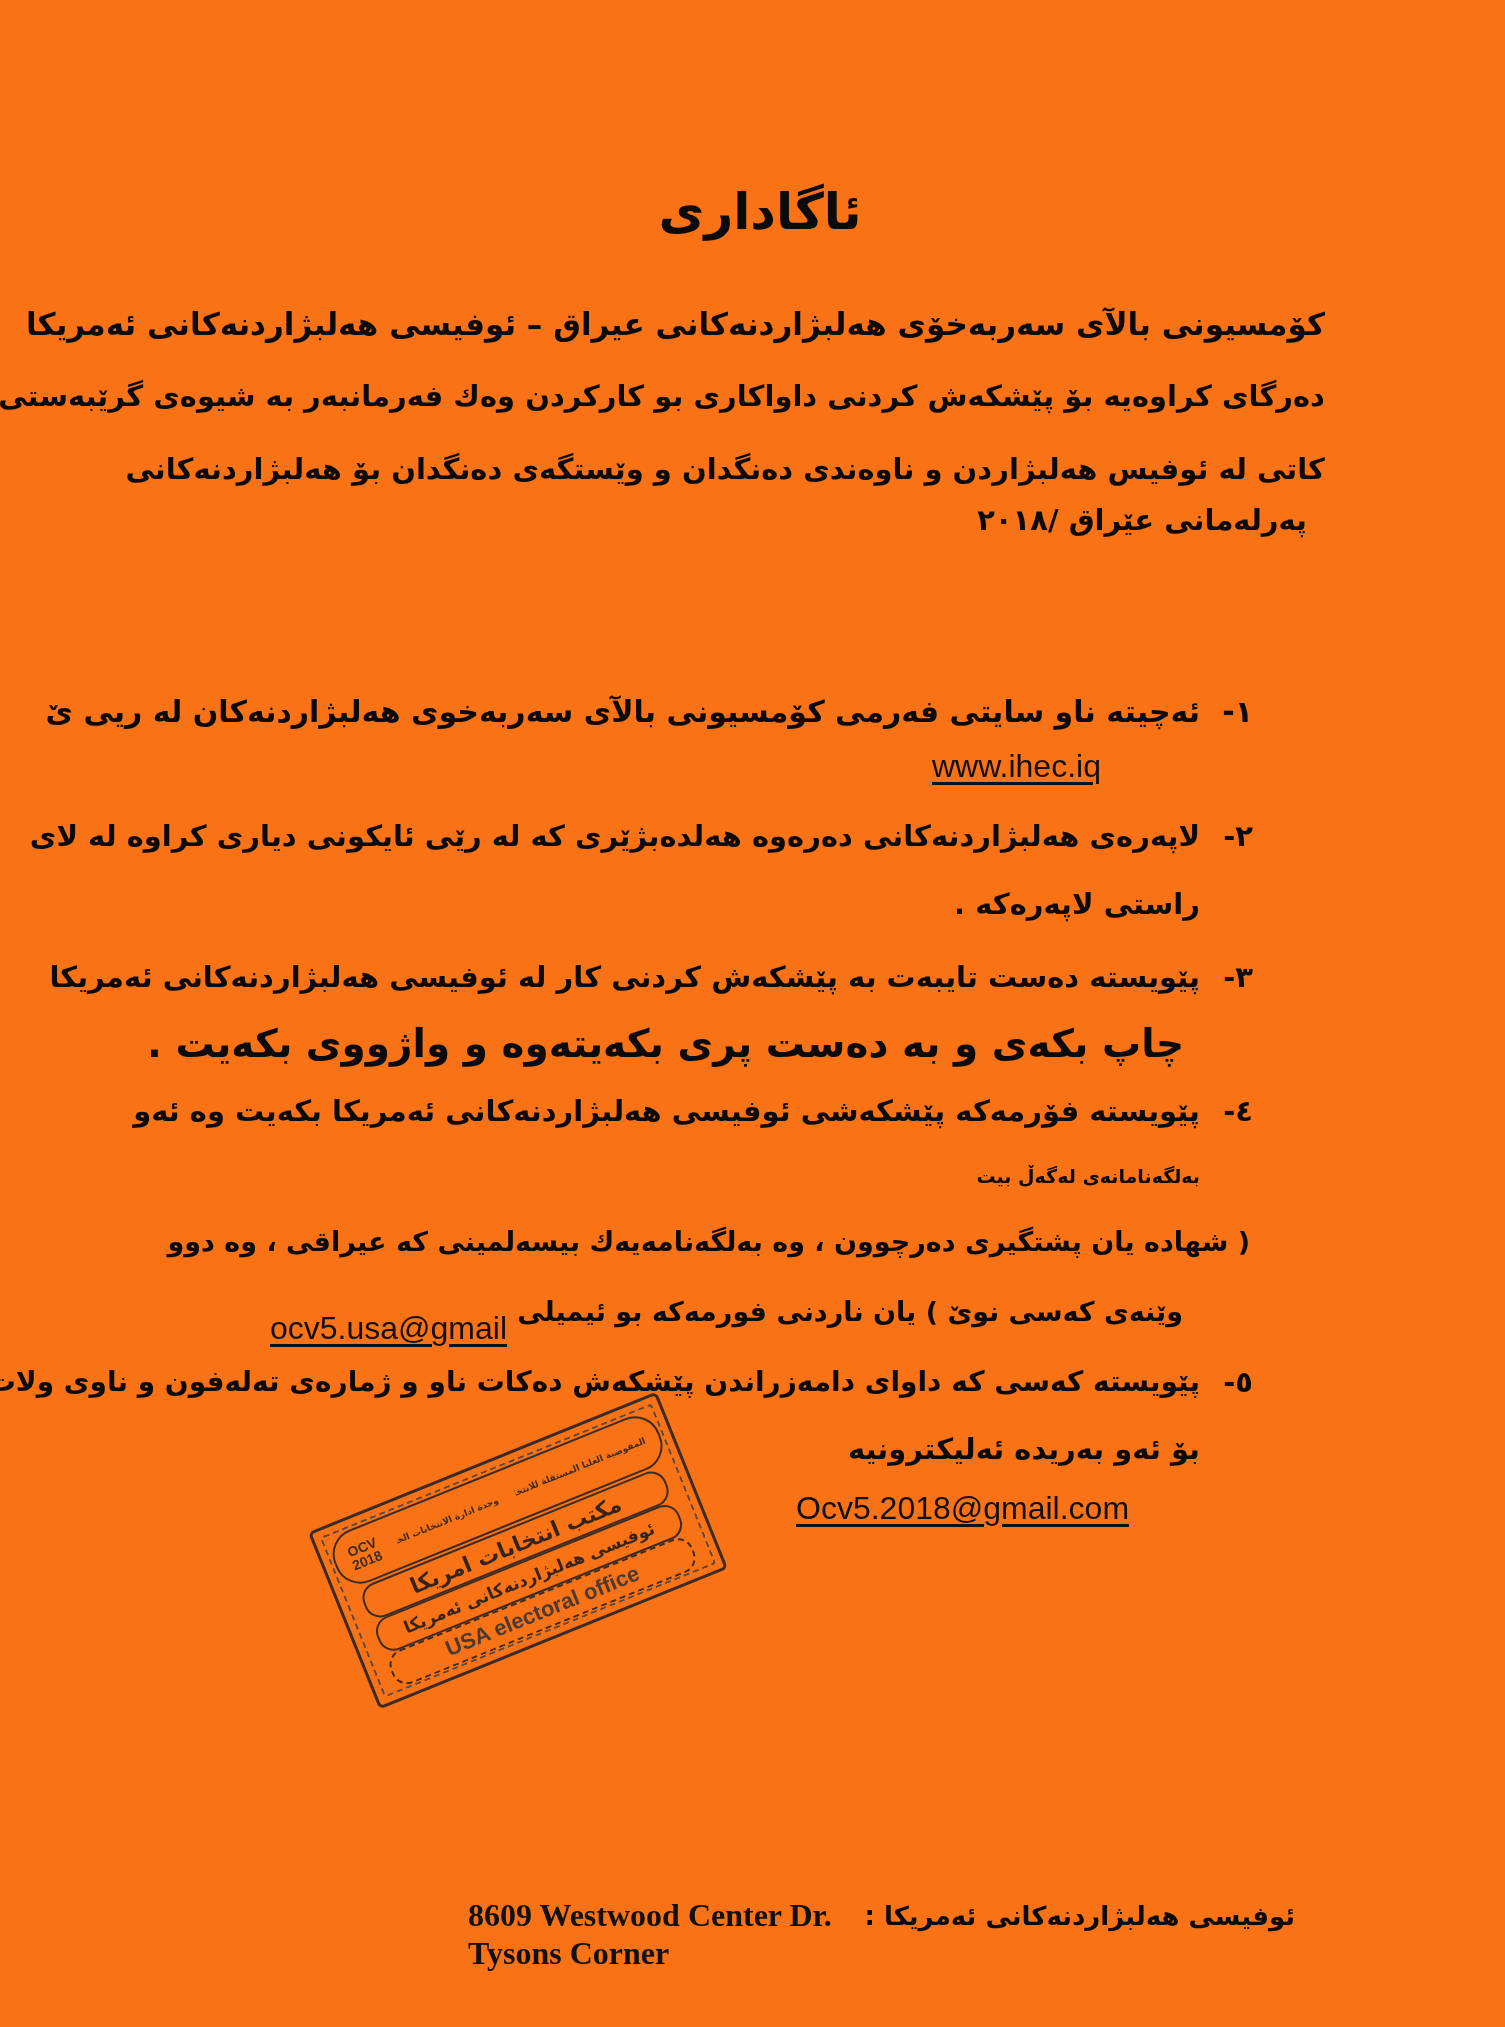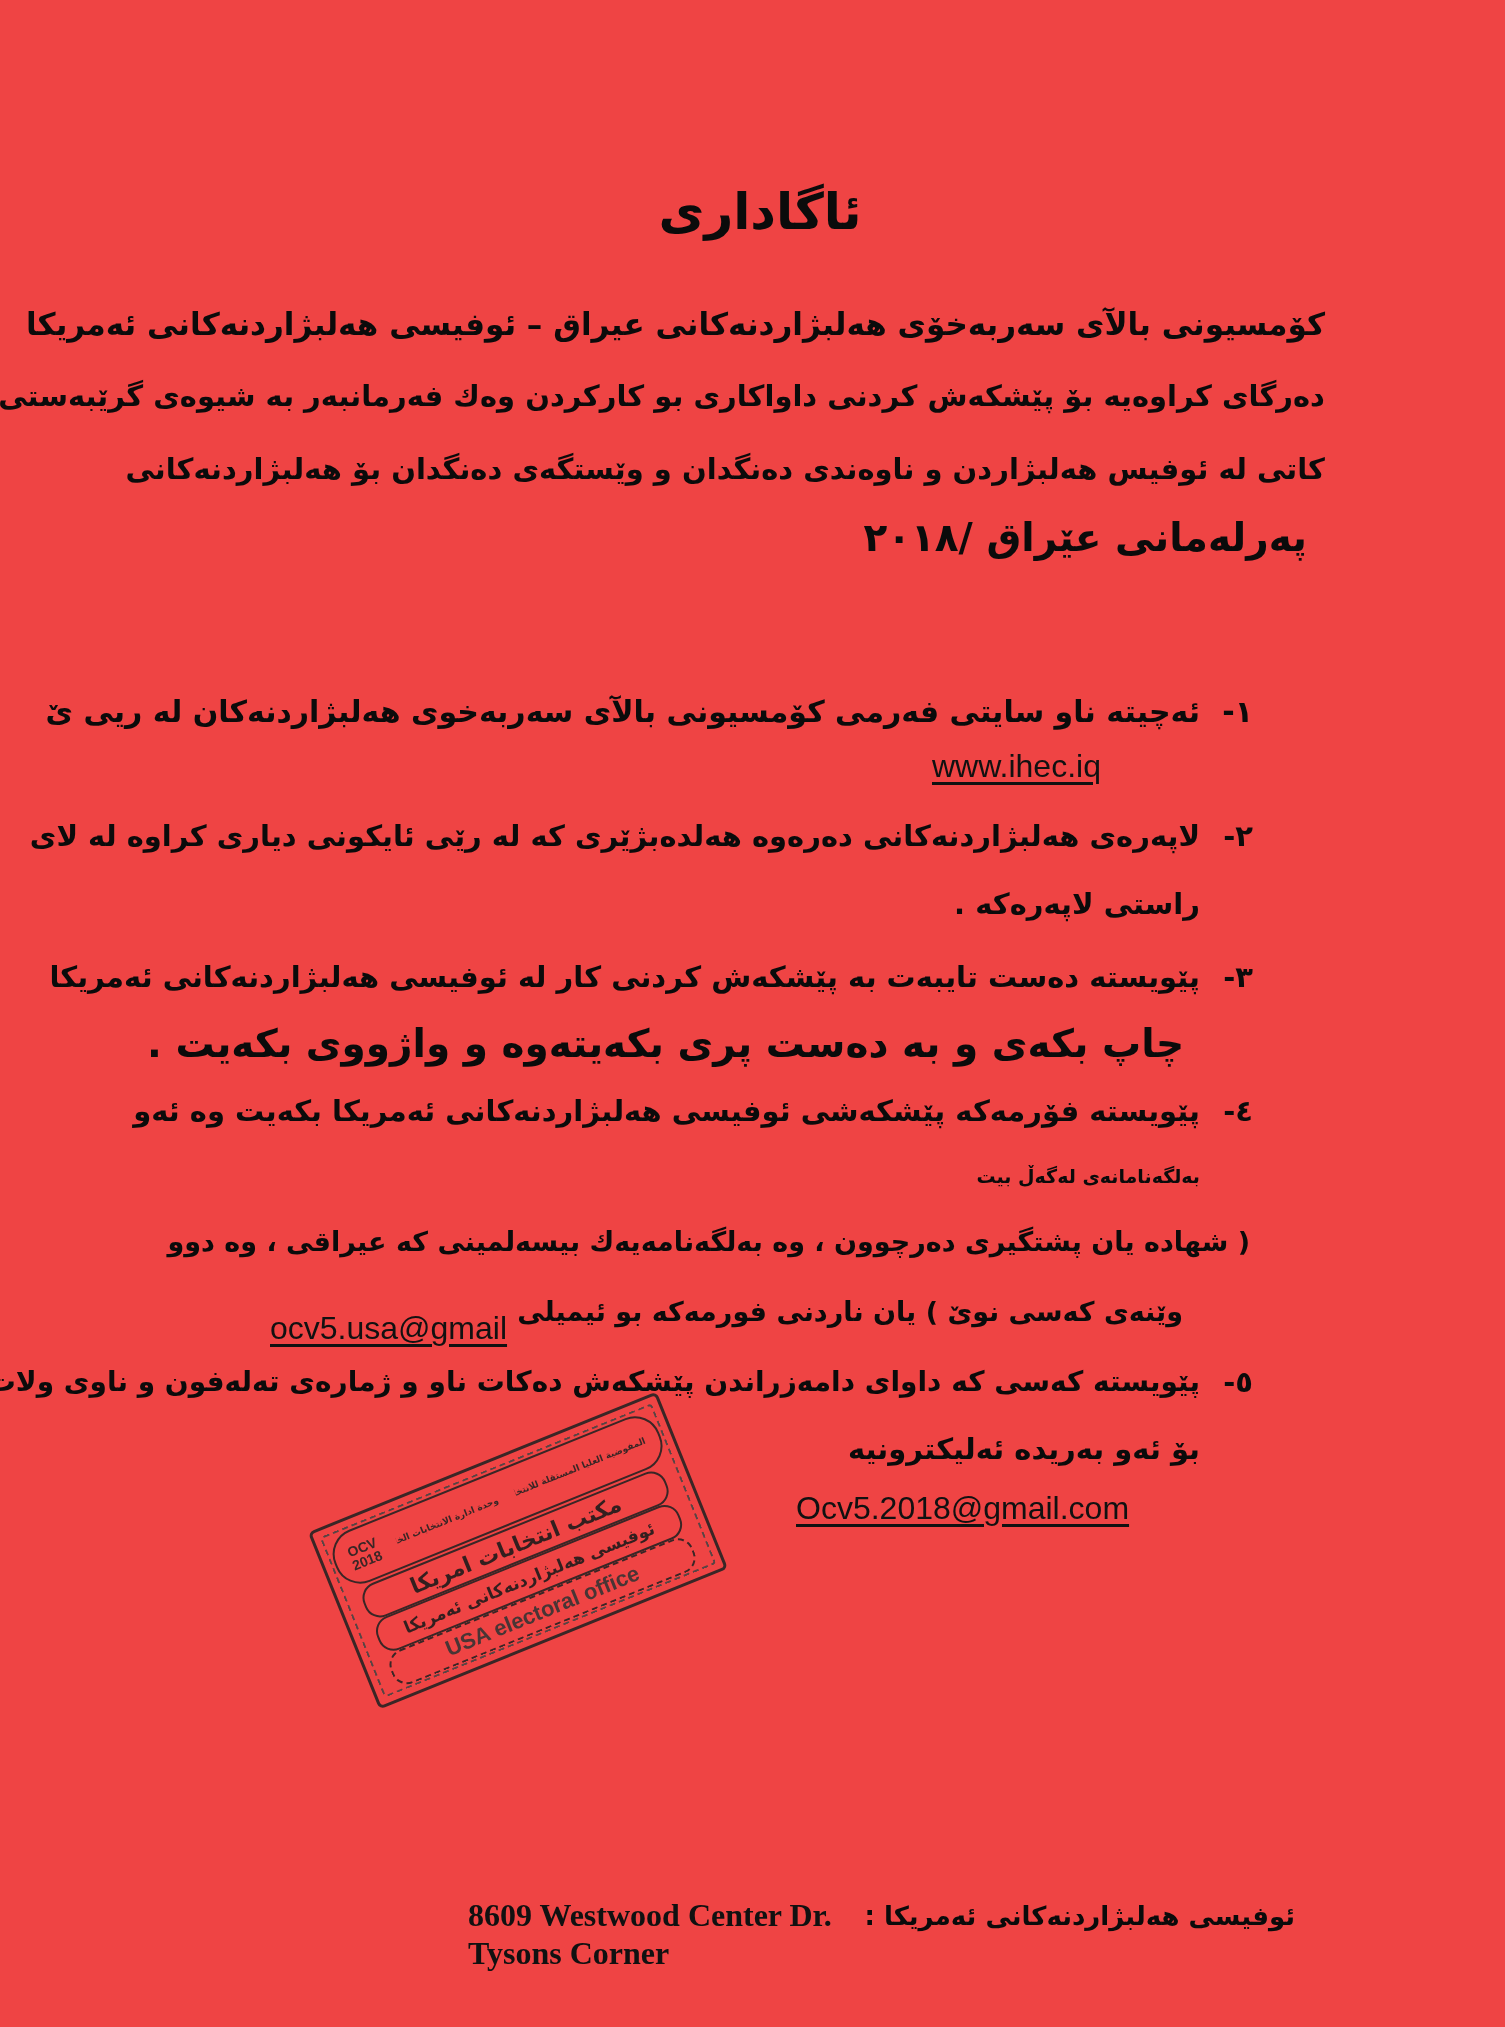--- a/index.html
+++ b/index.html
@@ -11,21 +11,21 @@
       width: 1505px;
       height: 2027px;
       position: relative;
       overflow: hidden;
       color: #0a0a0a;
       font-family: "DejaVu Sans", sans-serif;
     }
     .page {
       position: absolute;
       inset: 0;
-      background: #ef4444;
+      background: #f97316;
     }
     .rtl {
       direction: rtl;
       unicode-bidi: isolate;
       font-family: "DejaVu Sans", sans-serif;
       font-weight: bold;
       color: #0b0b0b;
       white-space: nowrap;
       position: absolute;
     }
@@ -128,21 +128,21 @@
 <body>
 
 <div class="page">
 
   <div class="rtl title">ئاگاداری</div>
 
   <div>
     <div class="rtl para-line" style="top:300px; right:180px; font-size:31px;">كۆمسيونى بالآى سەربەخۆى هەلبژاردنەكانى عيراق – ئوفيسى هەلبژاردنەكانى ئەمريكا</div>
     <div class="rtl para-line" style="top:372px; right:180px; font-size:29px;">دەرگاى كراوەيە بۆ  پێشكەش كردنى  داواكارى بو كاركردن وەك فەرمانبەر بە شيوەى گرێبەستى</div>
     <div class="rtl para-line" style="top:445px; right:180px; font-size:29px;">كاتى لە ئوفيس هەلبژاردن و ناوەندى دەنگدان و وێستگەى دەنگدان بۆ هەلبژاردنەكانى</div>
-    <div class="rtl para-line" style="top:514px; right:198px; font-size:39px;">پەرلەمانى عێراق /٢٠١٨</div>
+    <div class="rtl para-line" style="top:496px; right:198px; font-size:29px;">پەرلەمانى عێراق /٢٠١٨</div>
   </div>
 
 
   <div>
     <div class="rtl para-line" style="top:688px; right:252px; font-size:30px;">١-</div>
     <div class="rtl para-line" style="top:688px; right:305px; font-size:30px;">ئەچيتە ناو سايتى فەرمى كۆمسيونى بالآى سەربەخوى هەلبژاردنەكان لە ريى ێ</div>
     <a class="link" style="left:932px; top:748px; font-size:32px;">www.ihec.iq</a>
   </div>
 
   <div>

